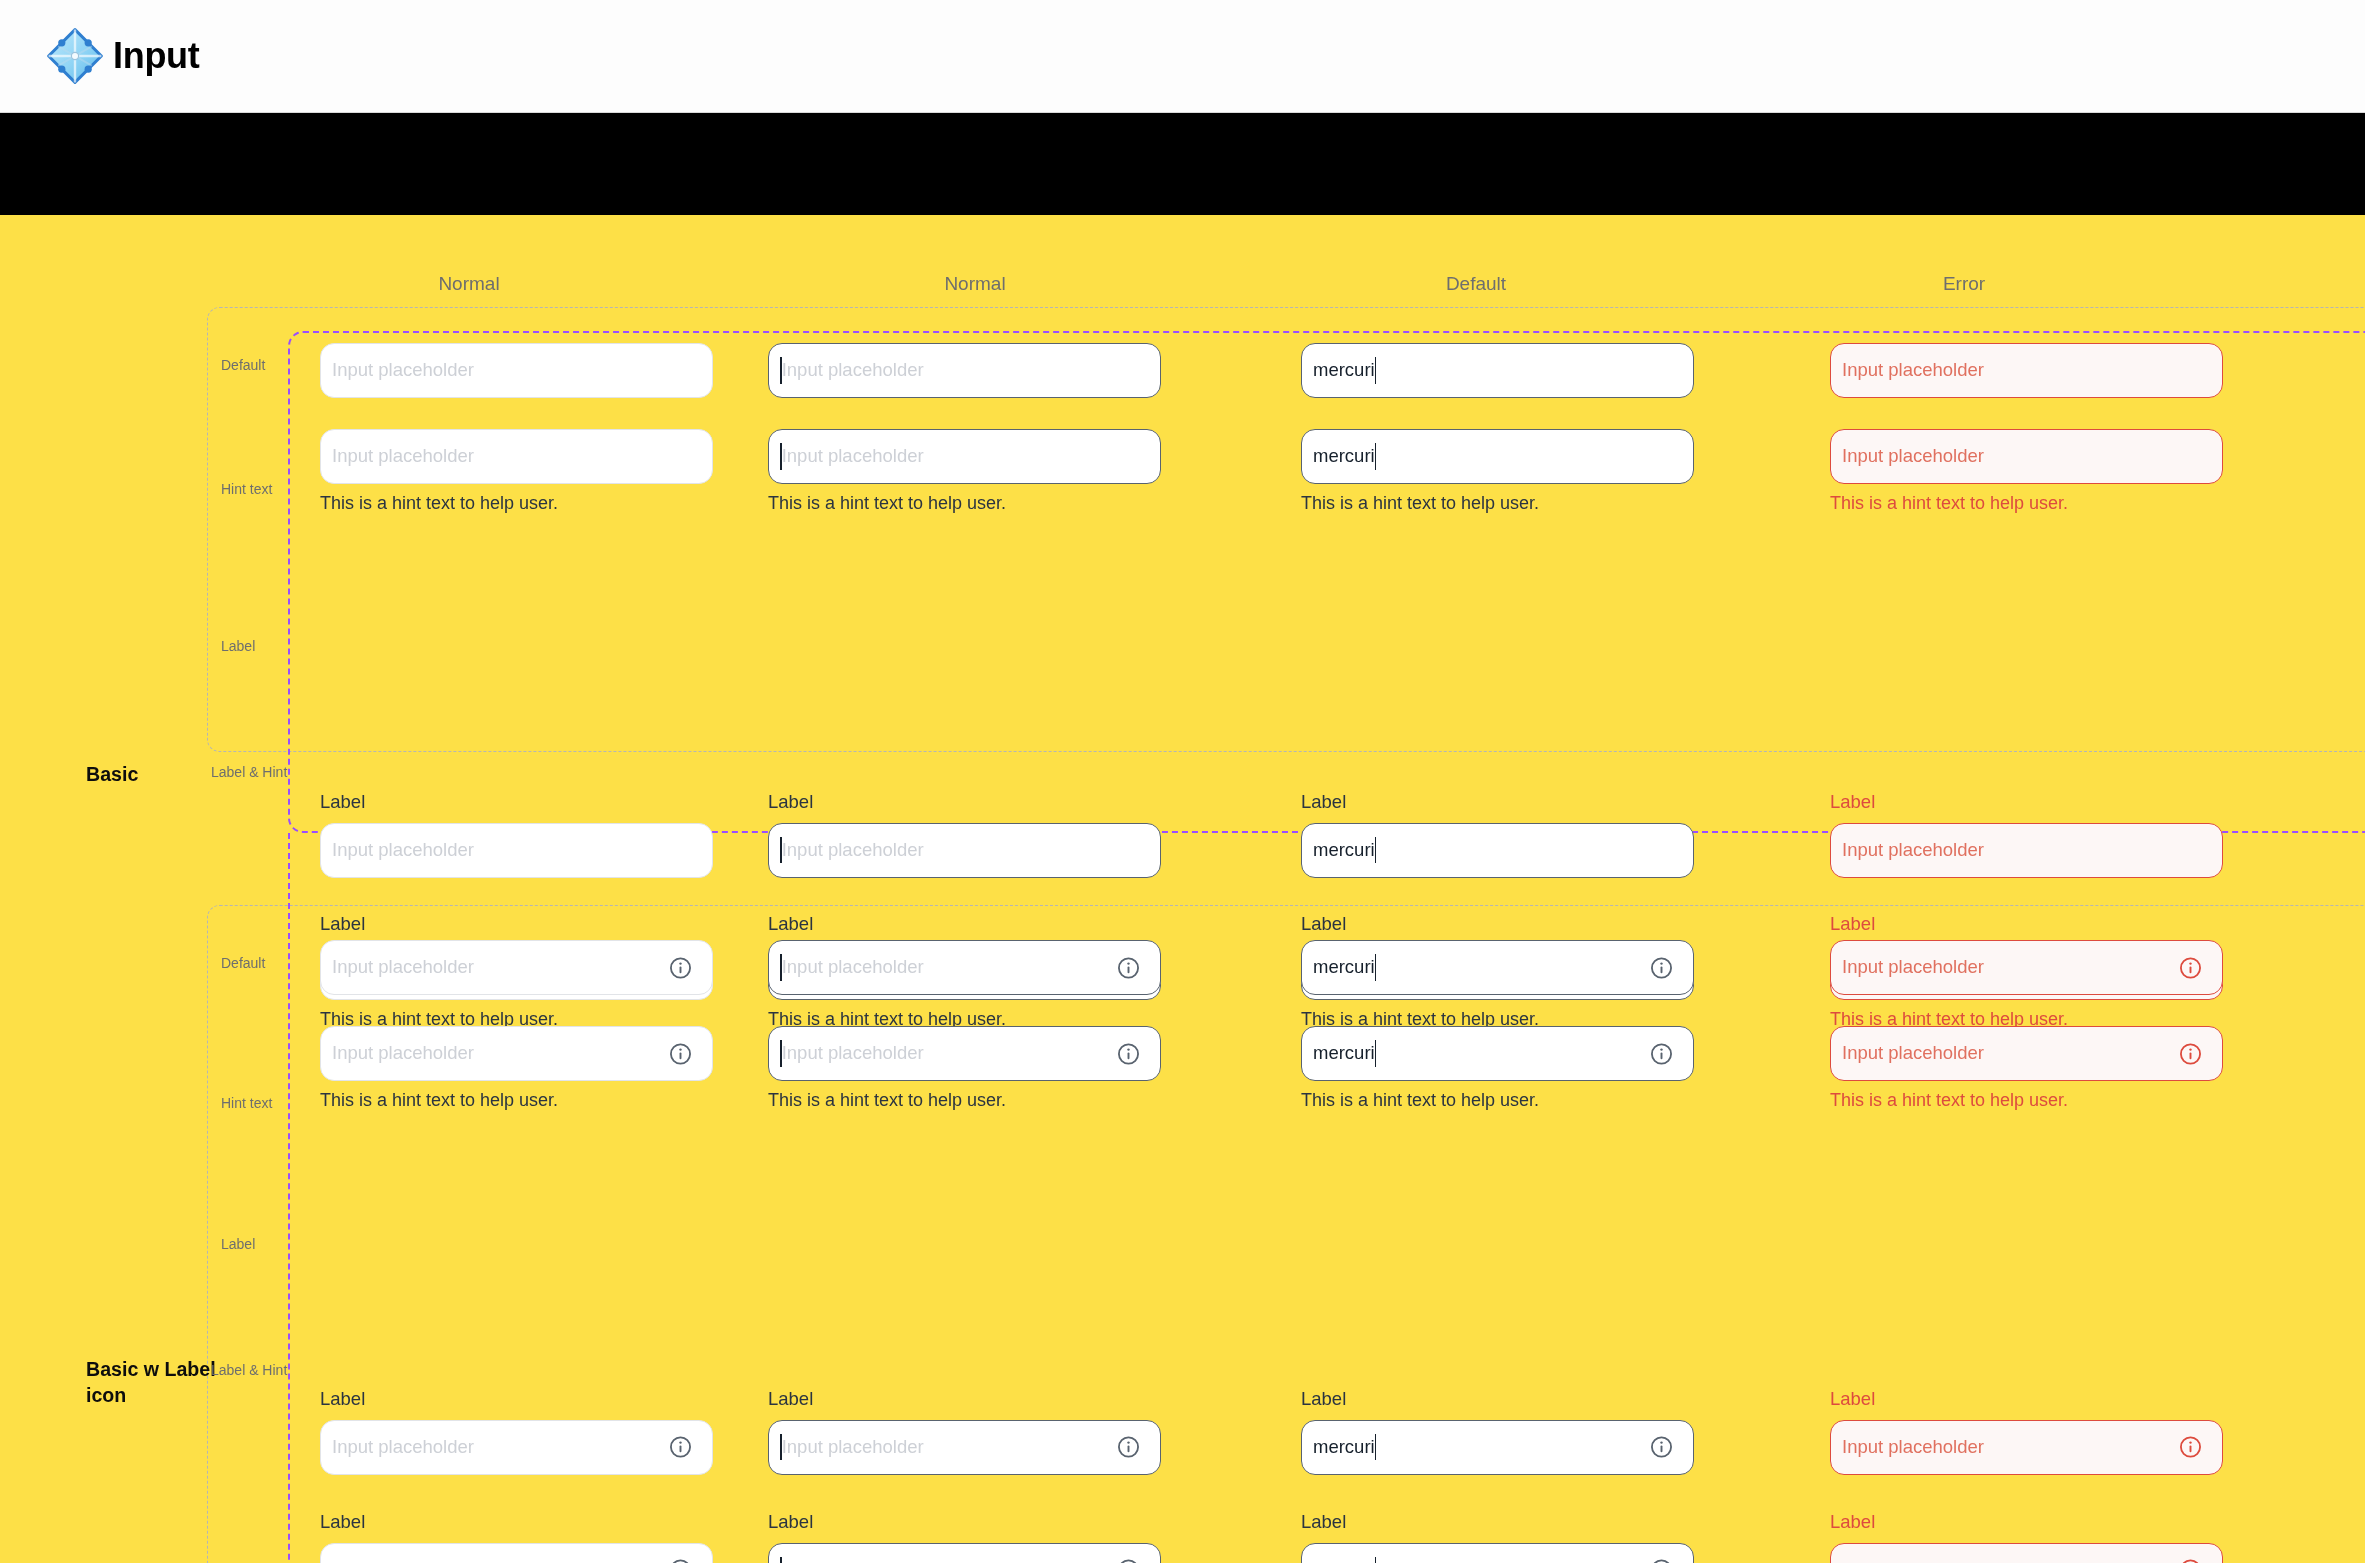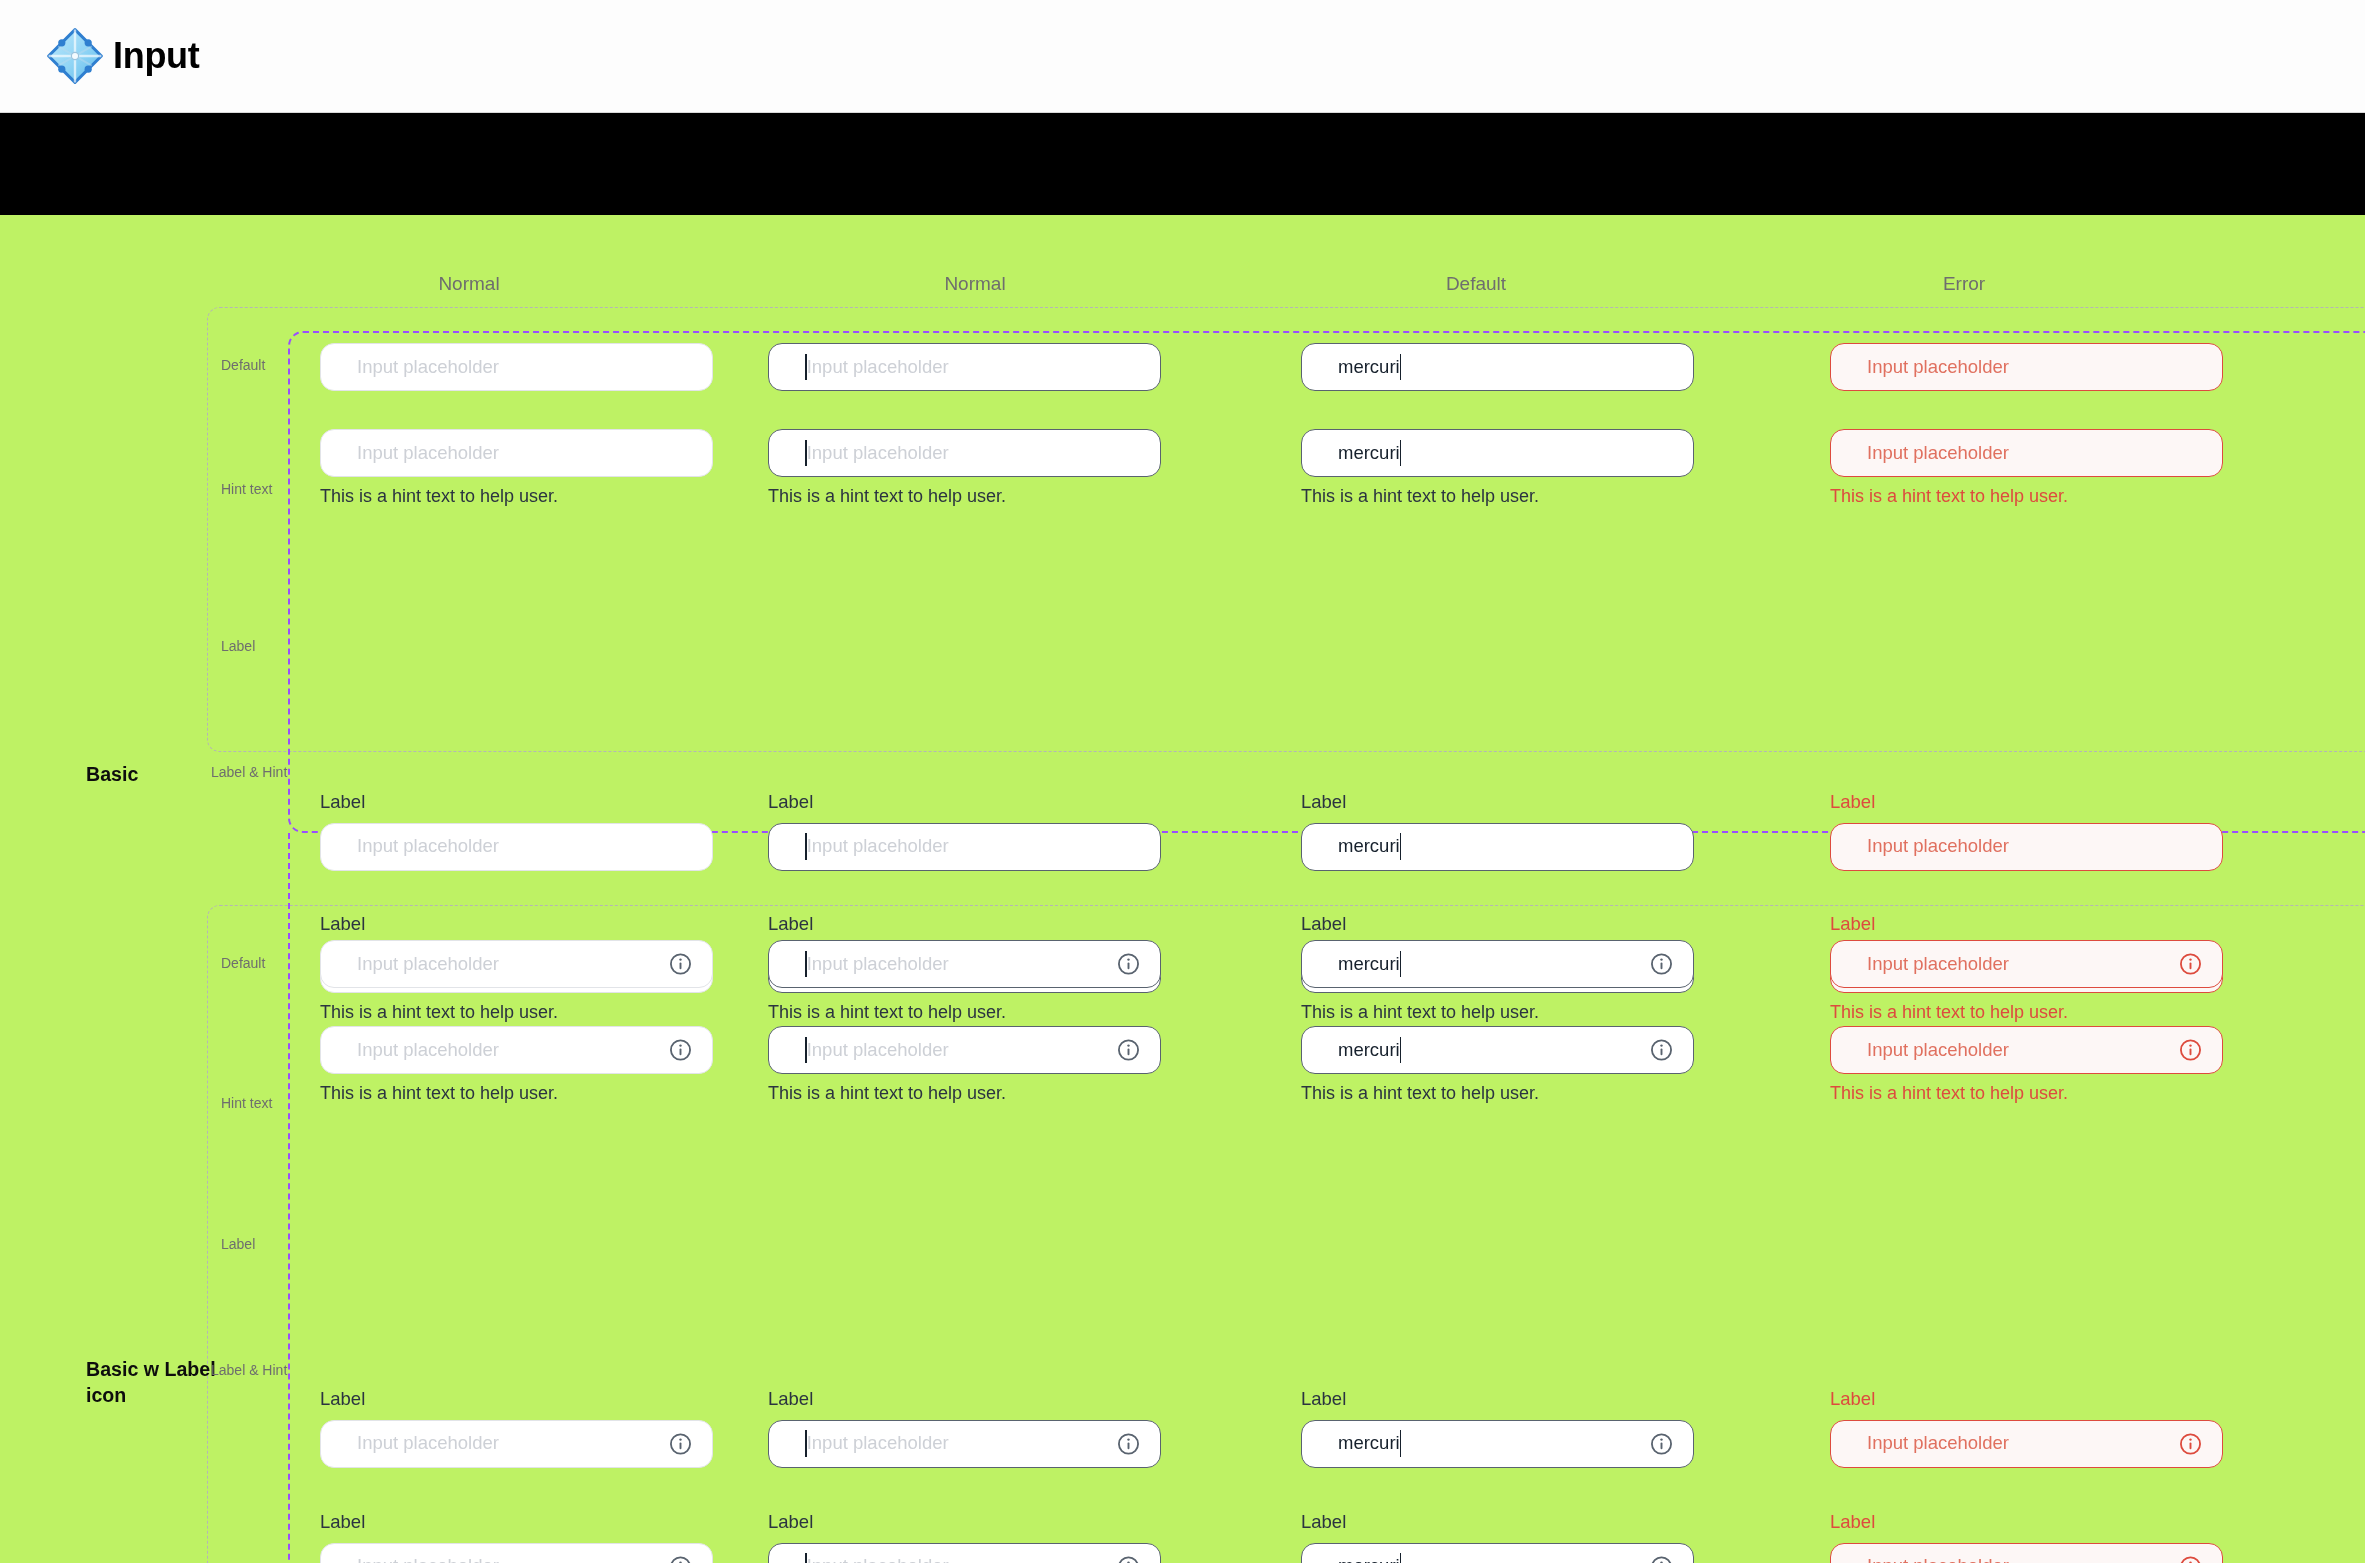--- a/index.html
+++ b/index.html
@@ -38,21 +38,21 @@
     left: 0; top: 113px;
     width: 2366px; height: 102px;
     background: #000000;
   }
 
   
   .canvas {
     position: absolute;
     left: 0; top: 215px;
     width: 2366px; height: 1349px;
-    background: #bef264;
+    background: #fde047;
   }
 
   
   .col-headers {
     position: absolute;
     left: 0; top: 58px;
     width: 2366px; height: 23px;
   }
   .col-header {
     position: absolute;
@@ -113,27 +113,27 @@
     line-height: 1;
     color: #2b3440;
     margin-bottom: 11px;
     display: block;
   }
   .field-label.is-error { color: #dd4b3e; }
 
   .field-box {
     position: relative;
     width: 393px;
-    height: 48px;
+    height: 55px;
     border-radius: 14px;
     background: #ffffff;
     border: 1.7px solid #e2e4e8;
     display: flex;
     align-items: center;
-    padding: 0 36px;
+    padding: 0 11px;
   }
   .field-box.is-focused { border-color: #59636f; }
   .field-box.is-typing  { border-color: #59636f; }
   .field-box.is-error   { border-color: #dd4b3e; background: #fdf7f6; }
 
   .field-caret {
     width: 1.7px;
     height: 26.6px;
     background: #16202c;
     flex: 0 0 auto;

